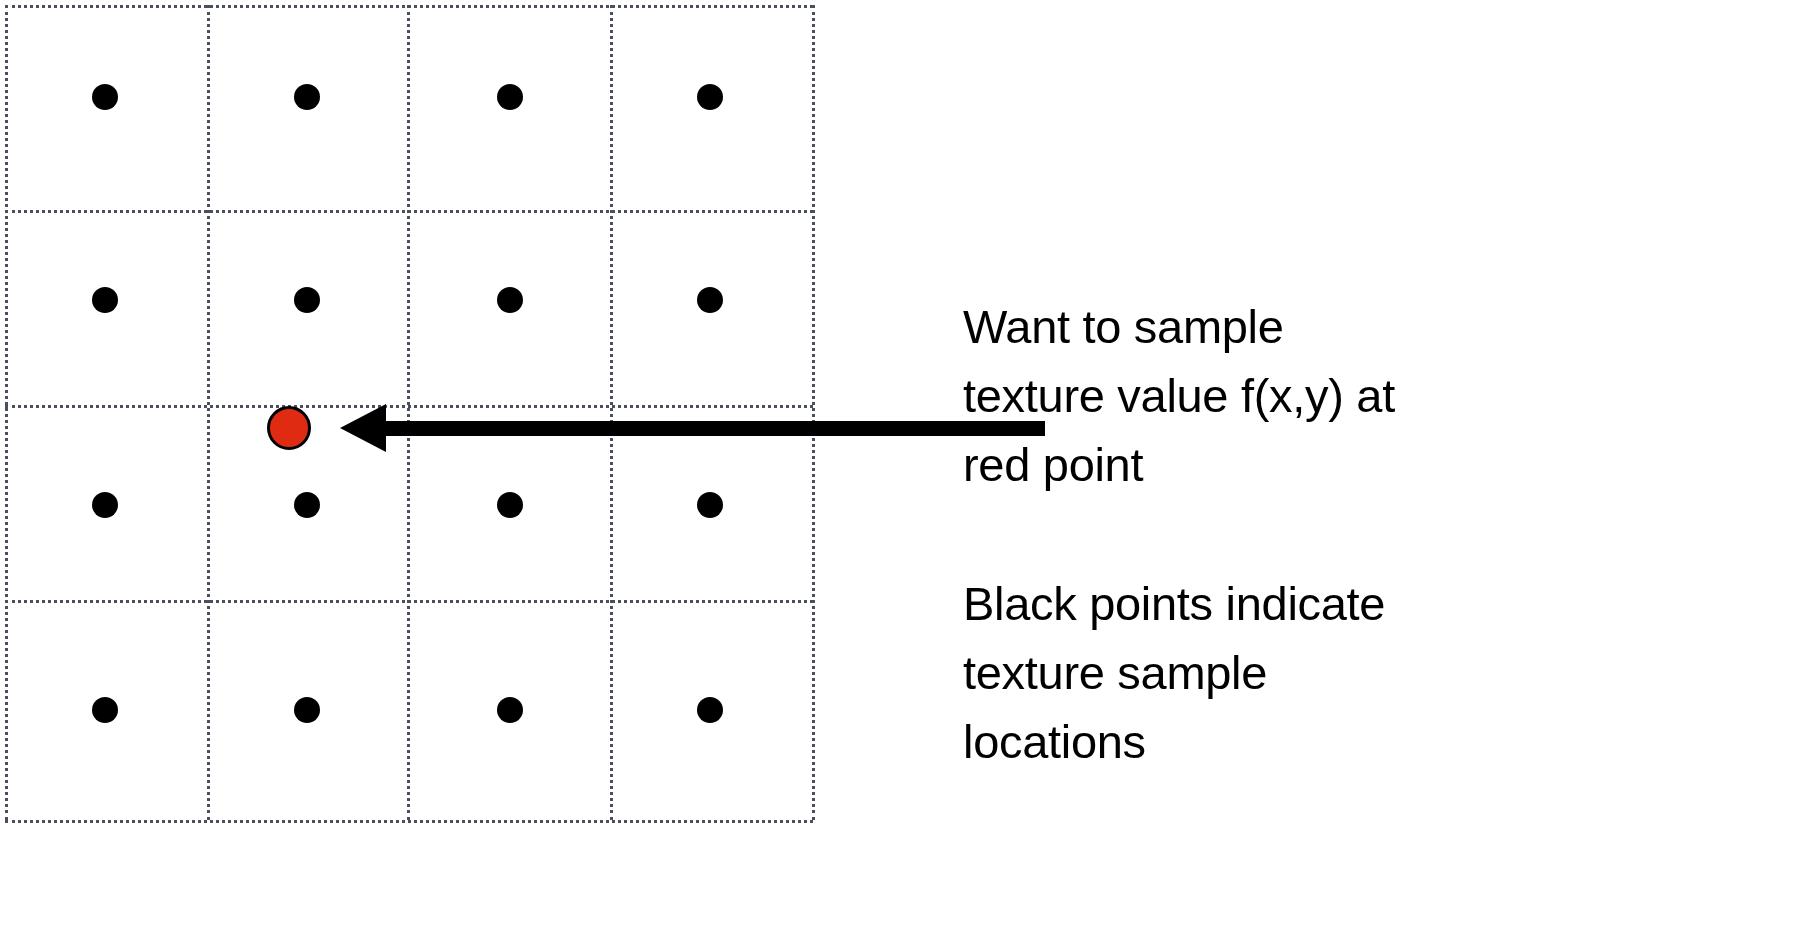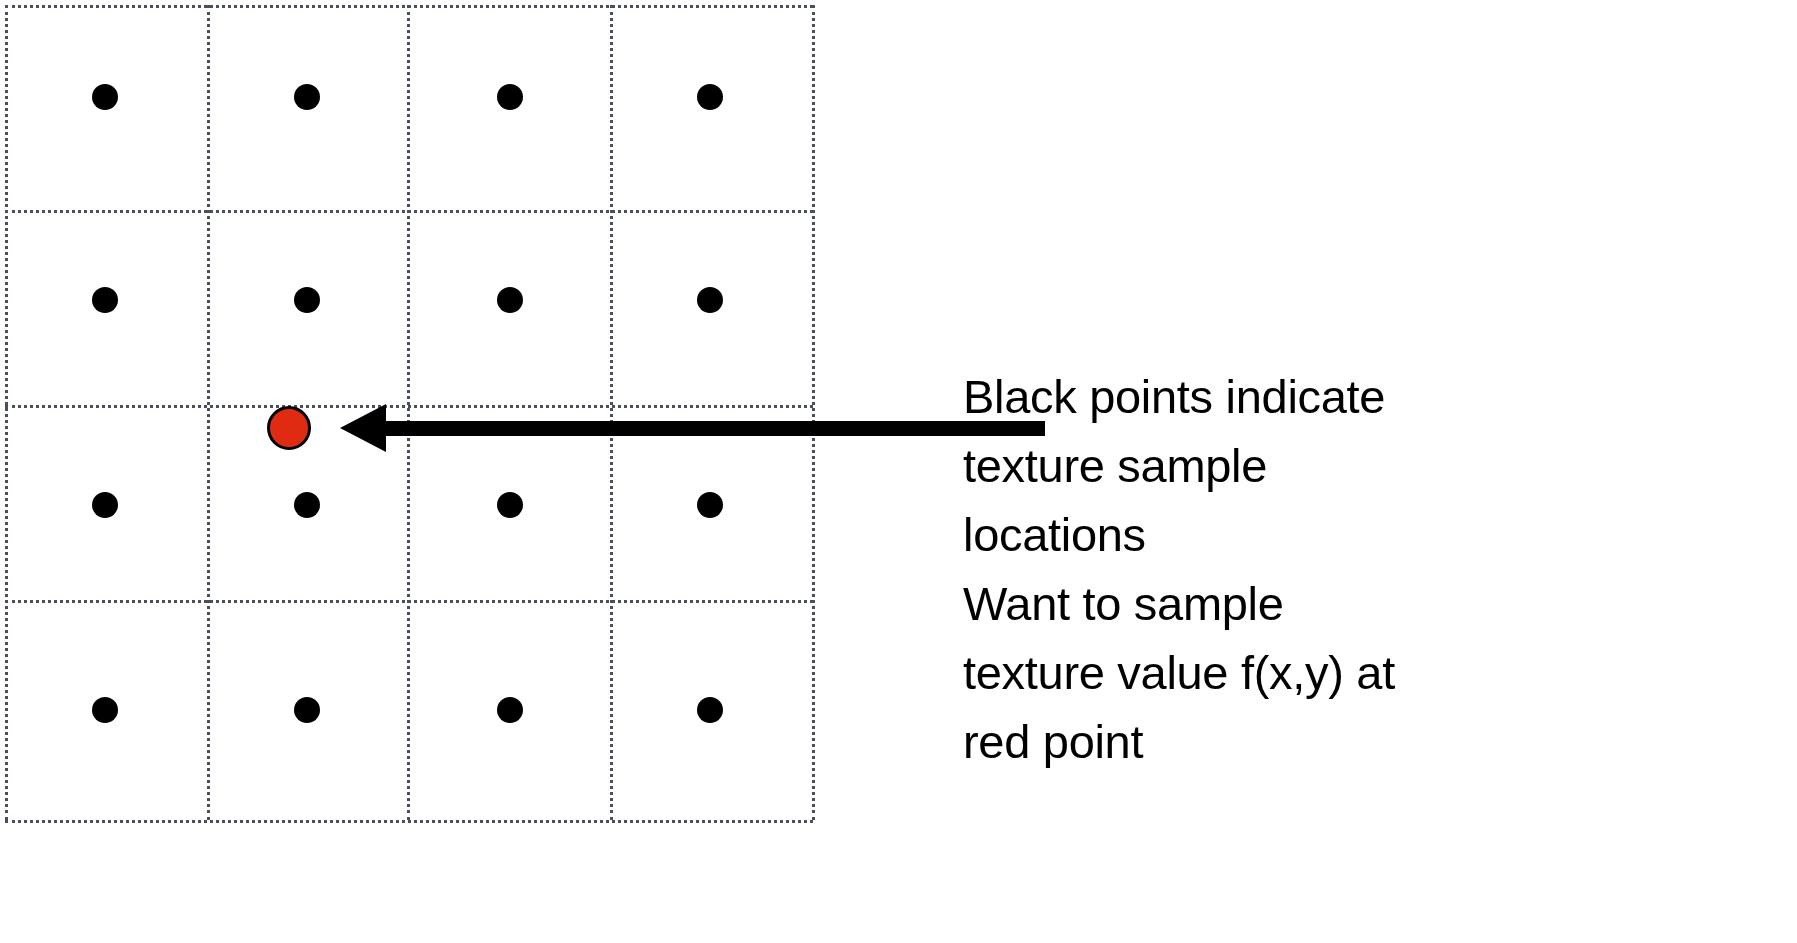--- a/index.html
+++ b/index.html
@@ -134,21 +134,21 @@
       </div>
 
     <div class="query-dot" id="query-dot" style="left: 288px; top: 427px;"></div>
 
     <svg id="pointer-arrow" viewBox="0 0 705 60" xmlns="http://www.w3.org/2000/svg" style="left: 340px; top: 398px; width: 705px;">
       <polygon points="0,30 46,6 46,23 705,23 705,38 46,38 46,54" fill="#000000"></polygon>
     </svg>
   </div>
 
   <div id="annotations">
+    <div class="note">Want to sample
+texture value f(x,y) at
+red point</div>
     <div class="note second">Black points indicate
 texture sample
 locations</div>
-    <div class="note">Want to sample
-texture value f(x,y) at
-red point</div>
   </div>
 
 </div>
 
 </body></html>

